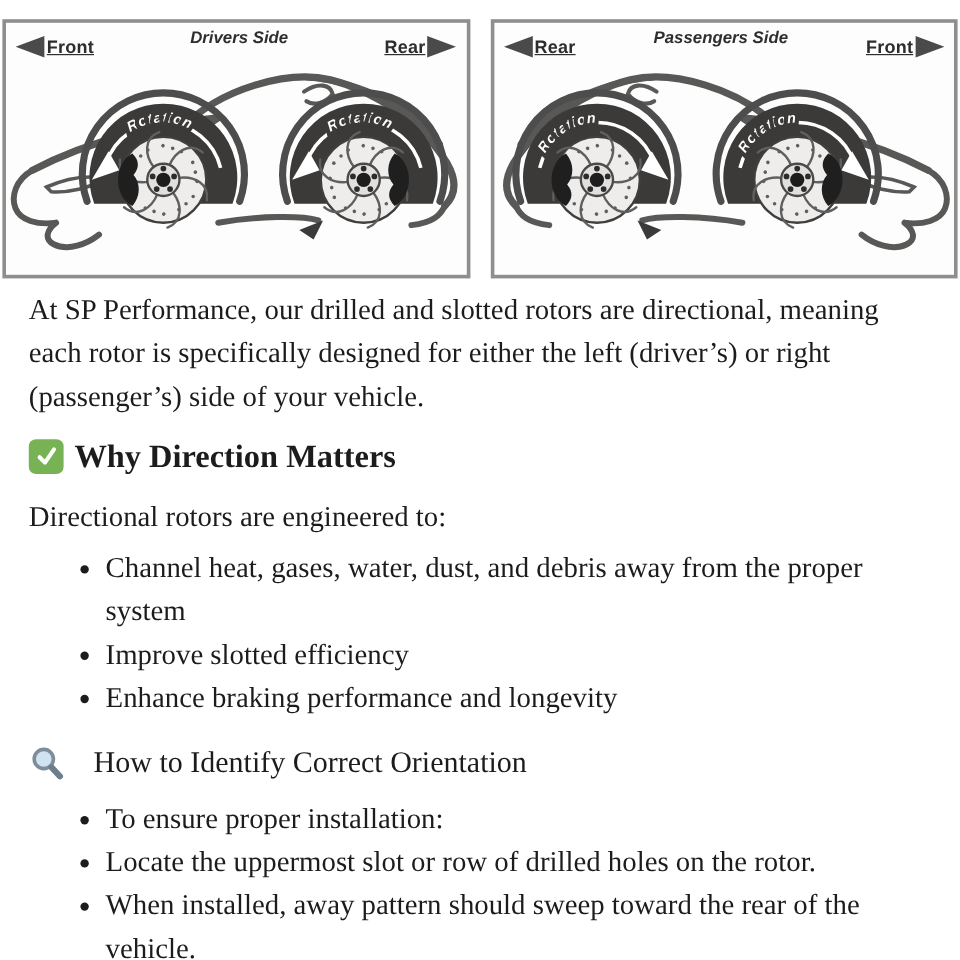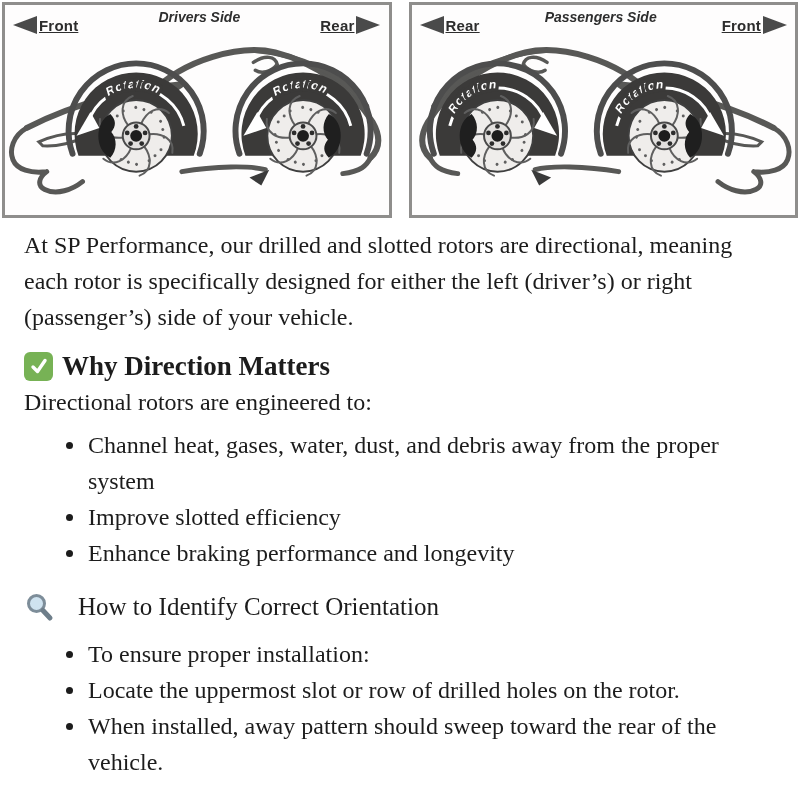--- a/index.html
+++ b/index.html
@@ -1,36 +1,36 @@
 <!DOCTYPE html>
 <html><head>
 <meta charset="utf-8">
 <style>
   html,body{margin:0;padding:0;background:#ffffff;}
   body{width:800px;height:800px;overflow:hidden;font-family:"Liberation Serif",serif;color:#1c1c1c;}
 
   
-  .figure{display:flex;gap:17px;padding:2px 2px 0 2px;margin:0 0 9px 0;}
+  .figure{display:flex;gap:17px;padding:2px 2px 0 2px;margin:14px 0 9px 0;}
   .panel{box-sizing:border-box;width:50%;height:216px;border:3px solid #8f8e8c;background:#fefdfd;position:relative;overflow:hidden;}
   .panel-header{display:flex;justify-content:space-between;align-items:flex-start;padding:5px 8px 0 8px;font-family:"Liberation Sans",sans-serif;}
   .dir{display:flex;align-items:center;gap:2px;margin-top:6px;}
   .dir-label{font-weight:bold;font-size:15px;text-decoration:underline;color:#2d2d2d;letter-spacing:.2px;}
   .tri{width:0;height:0;border-top:9px solid transparent;border-bottom:9px solid transparent;}
   .tri-left{border-right:24px solid #4a4a4a;}
   .tri-right{border-left:24px solid #4a4a4a;}
   .titleblock{text-align:center;line-height:1.05;}
   .panel-title{font-weight:bold;font-size:25px;color:#1b1b1b;letter-spacing:.2px;}
   .panel-subtitle{font-weight:bold;font-style:italic;font-size:14px;color:#2e2e2e;}
   .car-svg{display:block;width:100%;height:160px;margin-top:2px;}
   .rot-text{font-family:"Liberation Sans",sans-serif;font-size:12px;font-weight:bold;font-style:italic;fill:#ffffff;letter-spacing:.5px;paint-order:stroke;stroke:#3b3a39;stroke-width:7px;}
 
   
   .article{padding:0 30px 0 24px;}
   .intro{font-size:24px;line-height:36px;margin:0 0 15px 0;max-width:732px;}
-  .h2row{display:flex;align-items:center;gap:9px;margin:0 0 2px 0;}
+  .h2row{display:flex;align-items:center;gap:9px;margin:0 0 17px 0;}
   .h2row h2{font-size:27px;margin:0;line-height:32px;}
   .h3row{display:flex;align-items:center;gap:24px;margin:2px 0 13px 0;}
   .h3row h3{font-size:25px;font-weight:normal;margin:0;line-height:32px;}
   .lead{font-size:24px;line-height:36px;margin:0 0 7px 0;}
   ul{margin:0 0 20px 0;padding-left:63px;max-width:700px;}
   li{font-size:24px;line-height:36px;padding-left:1px;}
   li::marker{color:#1c1c1c;}
 
   
   .check-emoji{width:29px;height:29px;border-radius:6px;background:#77b255;display:inline-flex;align-items:center;justify-content:center;flex:0 0 auto;}

